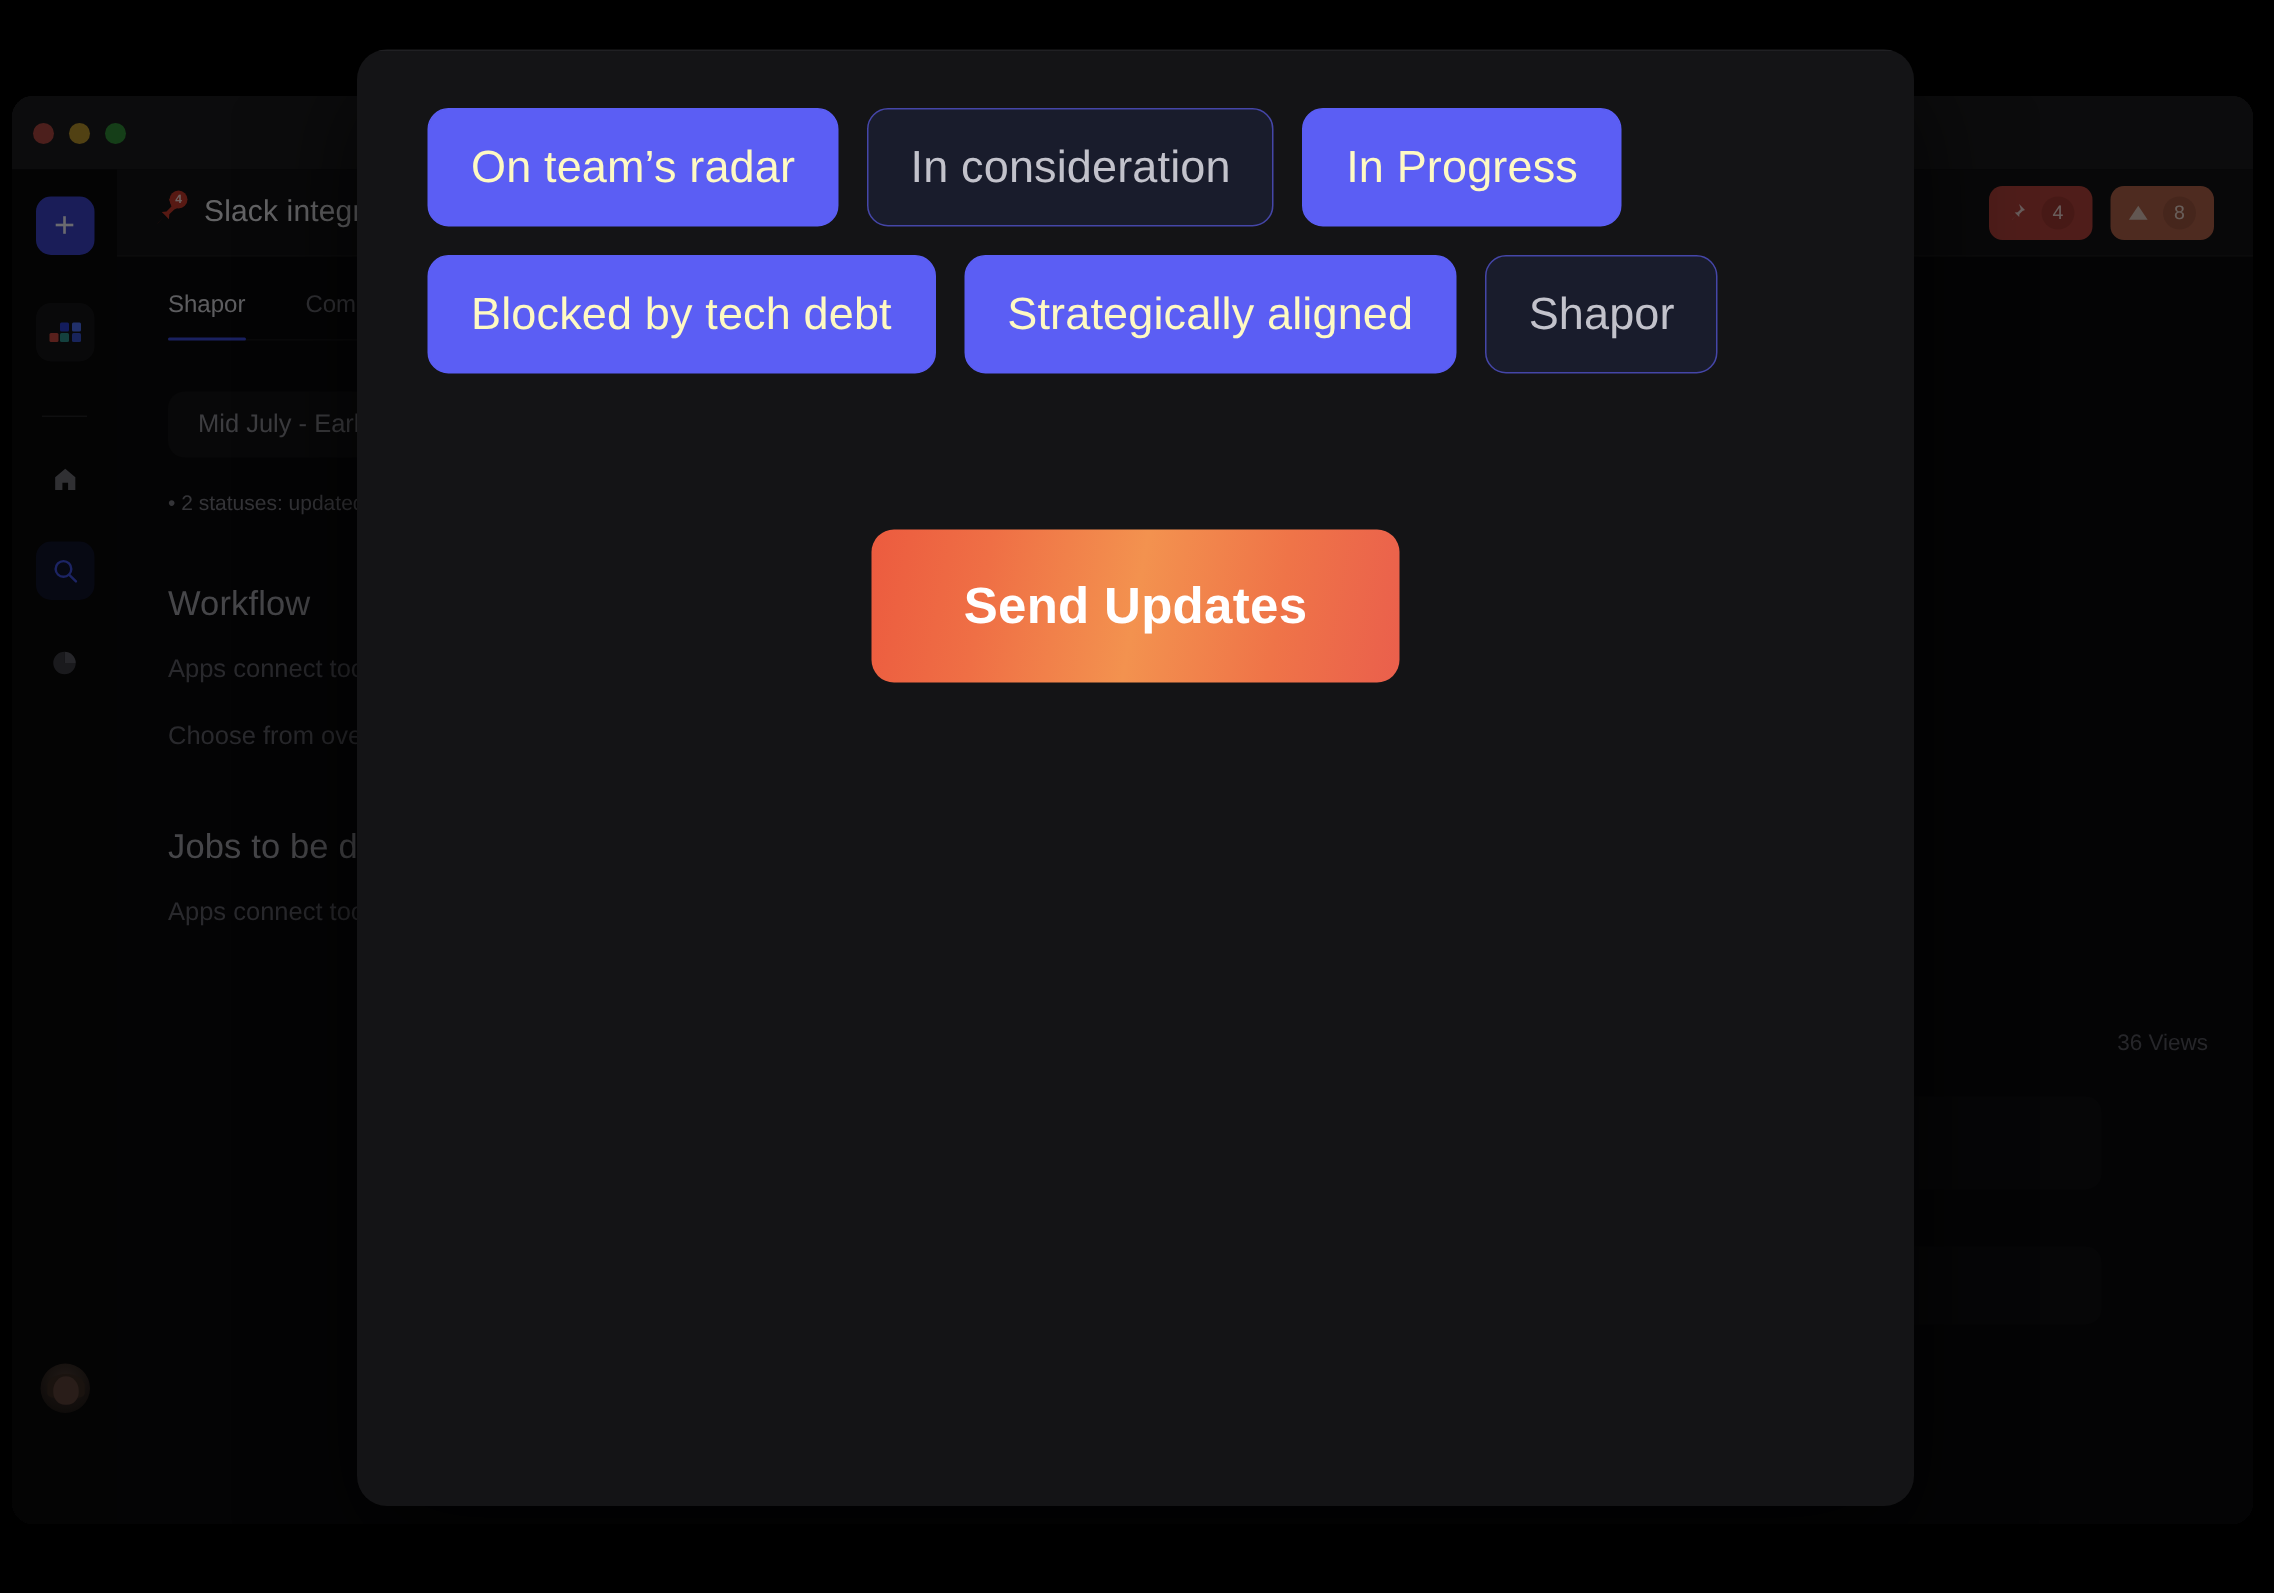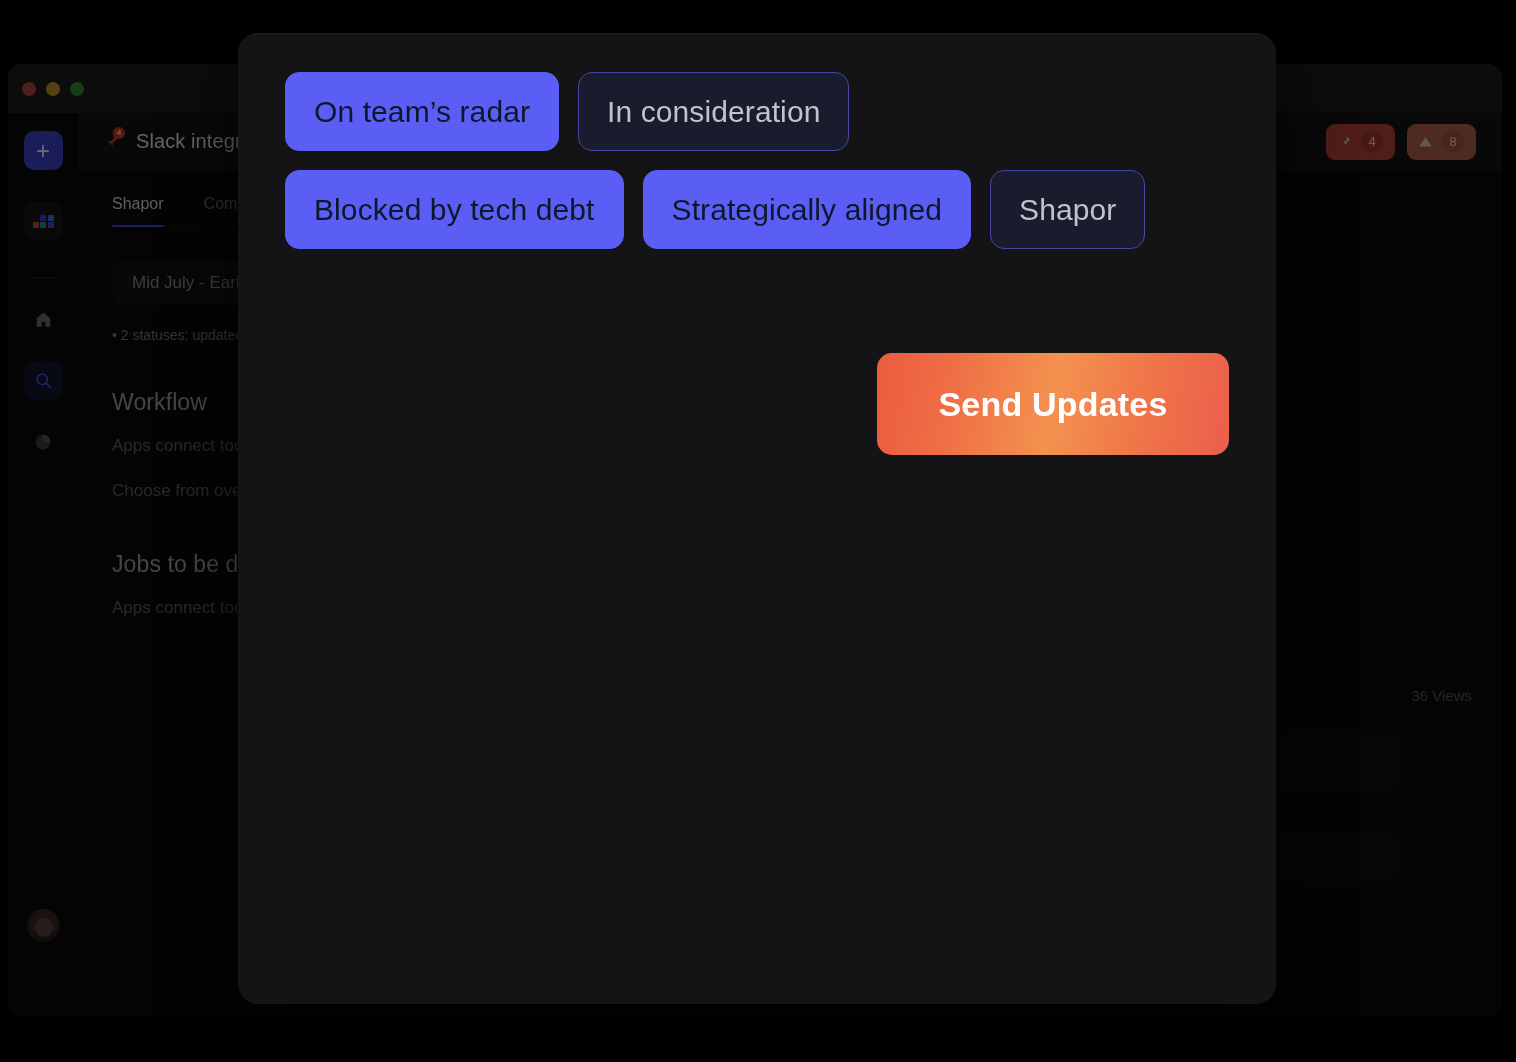--- a/index.html
+++ b/index.html
@@ -377,33 +377,33 @@
     letter-spacing: .1px;
     display: flex;
     align-items: center;
     justify-content: center;
     padding: 0 28px;
     height: 79px;
     white-space: nowrap;
   }
   .chip.sel {
     background: #5b5ef4;
-    color: #0f172a;
+    color: #fef9c3;
     border: 1px solid #5b5ef4;
   }
   .chip.unsel {
     background: #191c2c;
     color: #c2c2cb;
     border: 1px solid #4546a8;
   }
 
   #send-wrap {
     margin-top: 104px;
     display: flex;
-    justify-content: flex-end;
+    justify-content: center;
   }
   #send-btn {
     width: 352px;
     height: 102px;
     border-radius: 15px;
     border: none;
     background: linear-gradient(100deg,#ec5b3f 0%, #ef6f45 22%, #f3924f 50%, #ef7448 76%, #ea5f4c 100%);
     color: #ffffff;
     font-size: 34px;
     font-weight: 700;
@@ -559,20 +559,21 @@
 
   <div id="modal">
 
 
     <div id="modal-div"></div>
 
     <div id="chips-area">
       <div class="chip-row">
         <div class="chip sel">On team’s radar</div>
         <div class="chip unsel">In consideration</div>
+        <div class="chip sel">In Progress</div>
       </div>
       <div class="chip-row">
         <div class="chip sel">Blocked by tech debt</div>
         <div class="chip sel">Strategically aligned</div>
         <div class="chip unsel">Shapor</div>
       </div>
 
       <div id="send-wrap">
         <button id="send-btn">Send Updates</button>
       </div>

